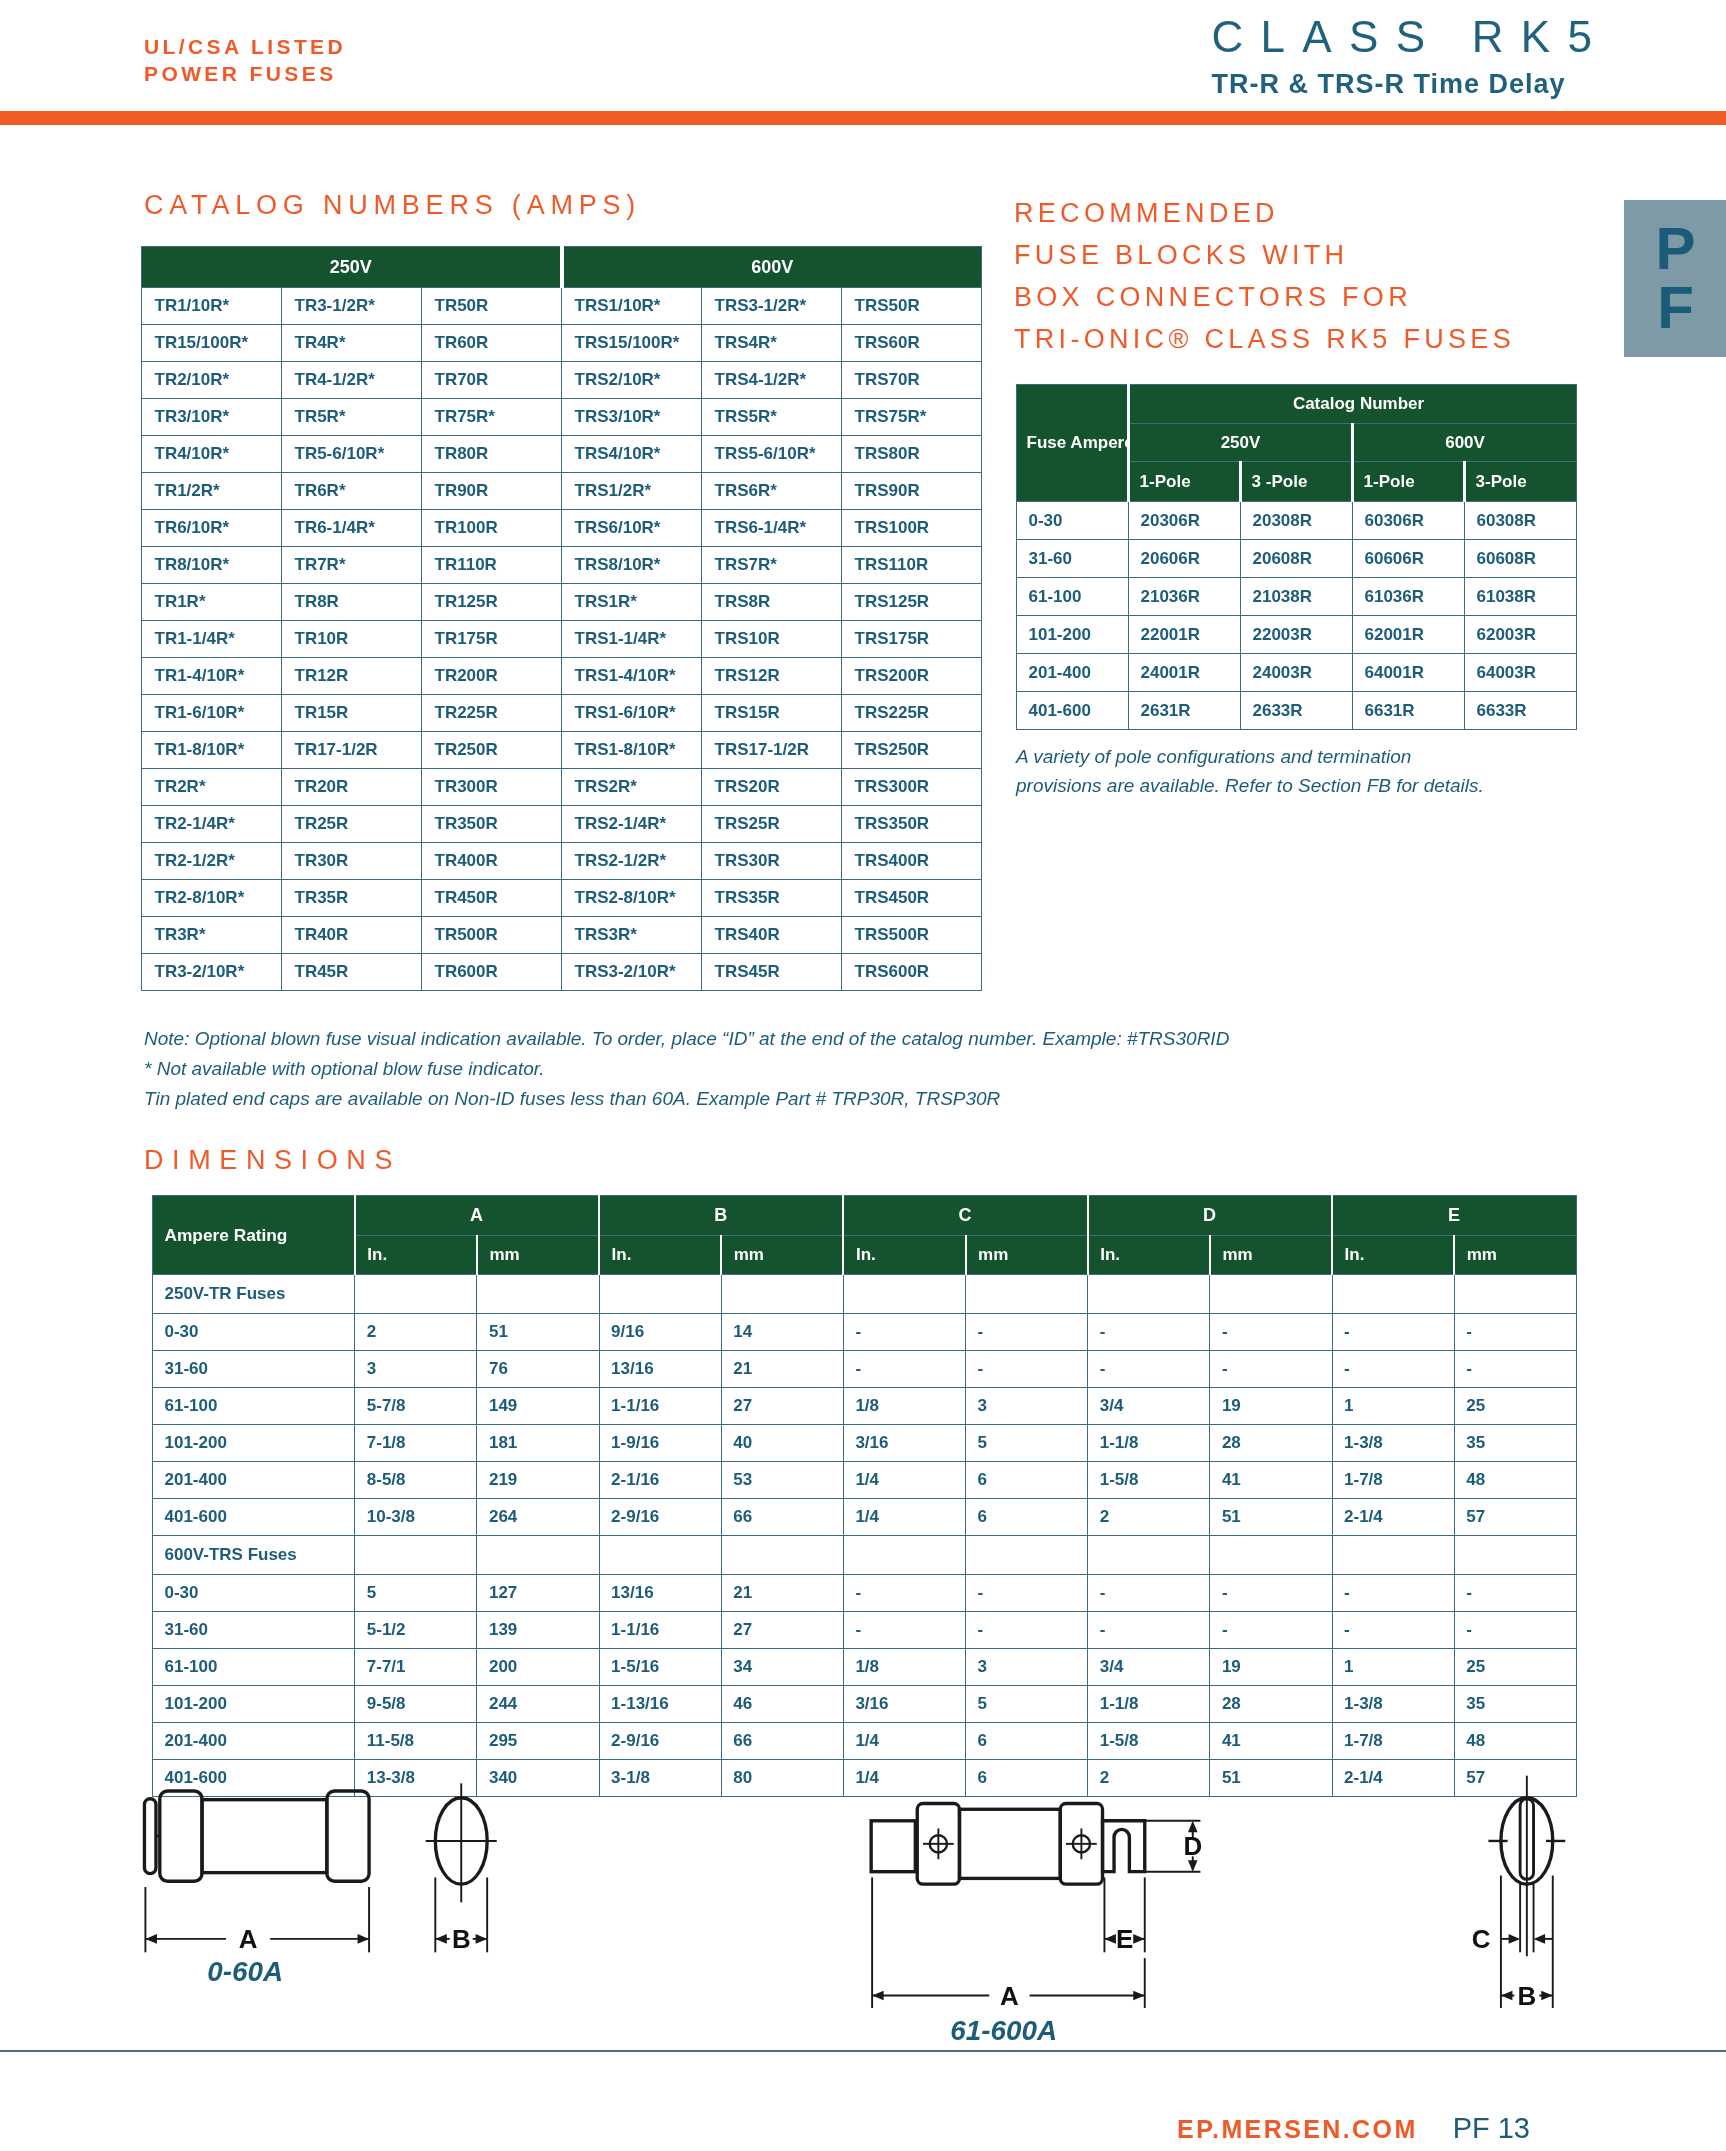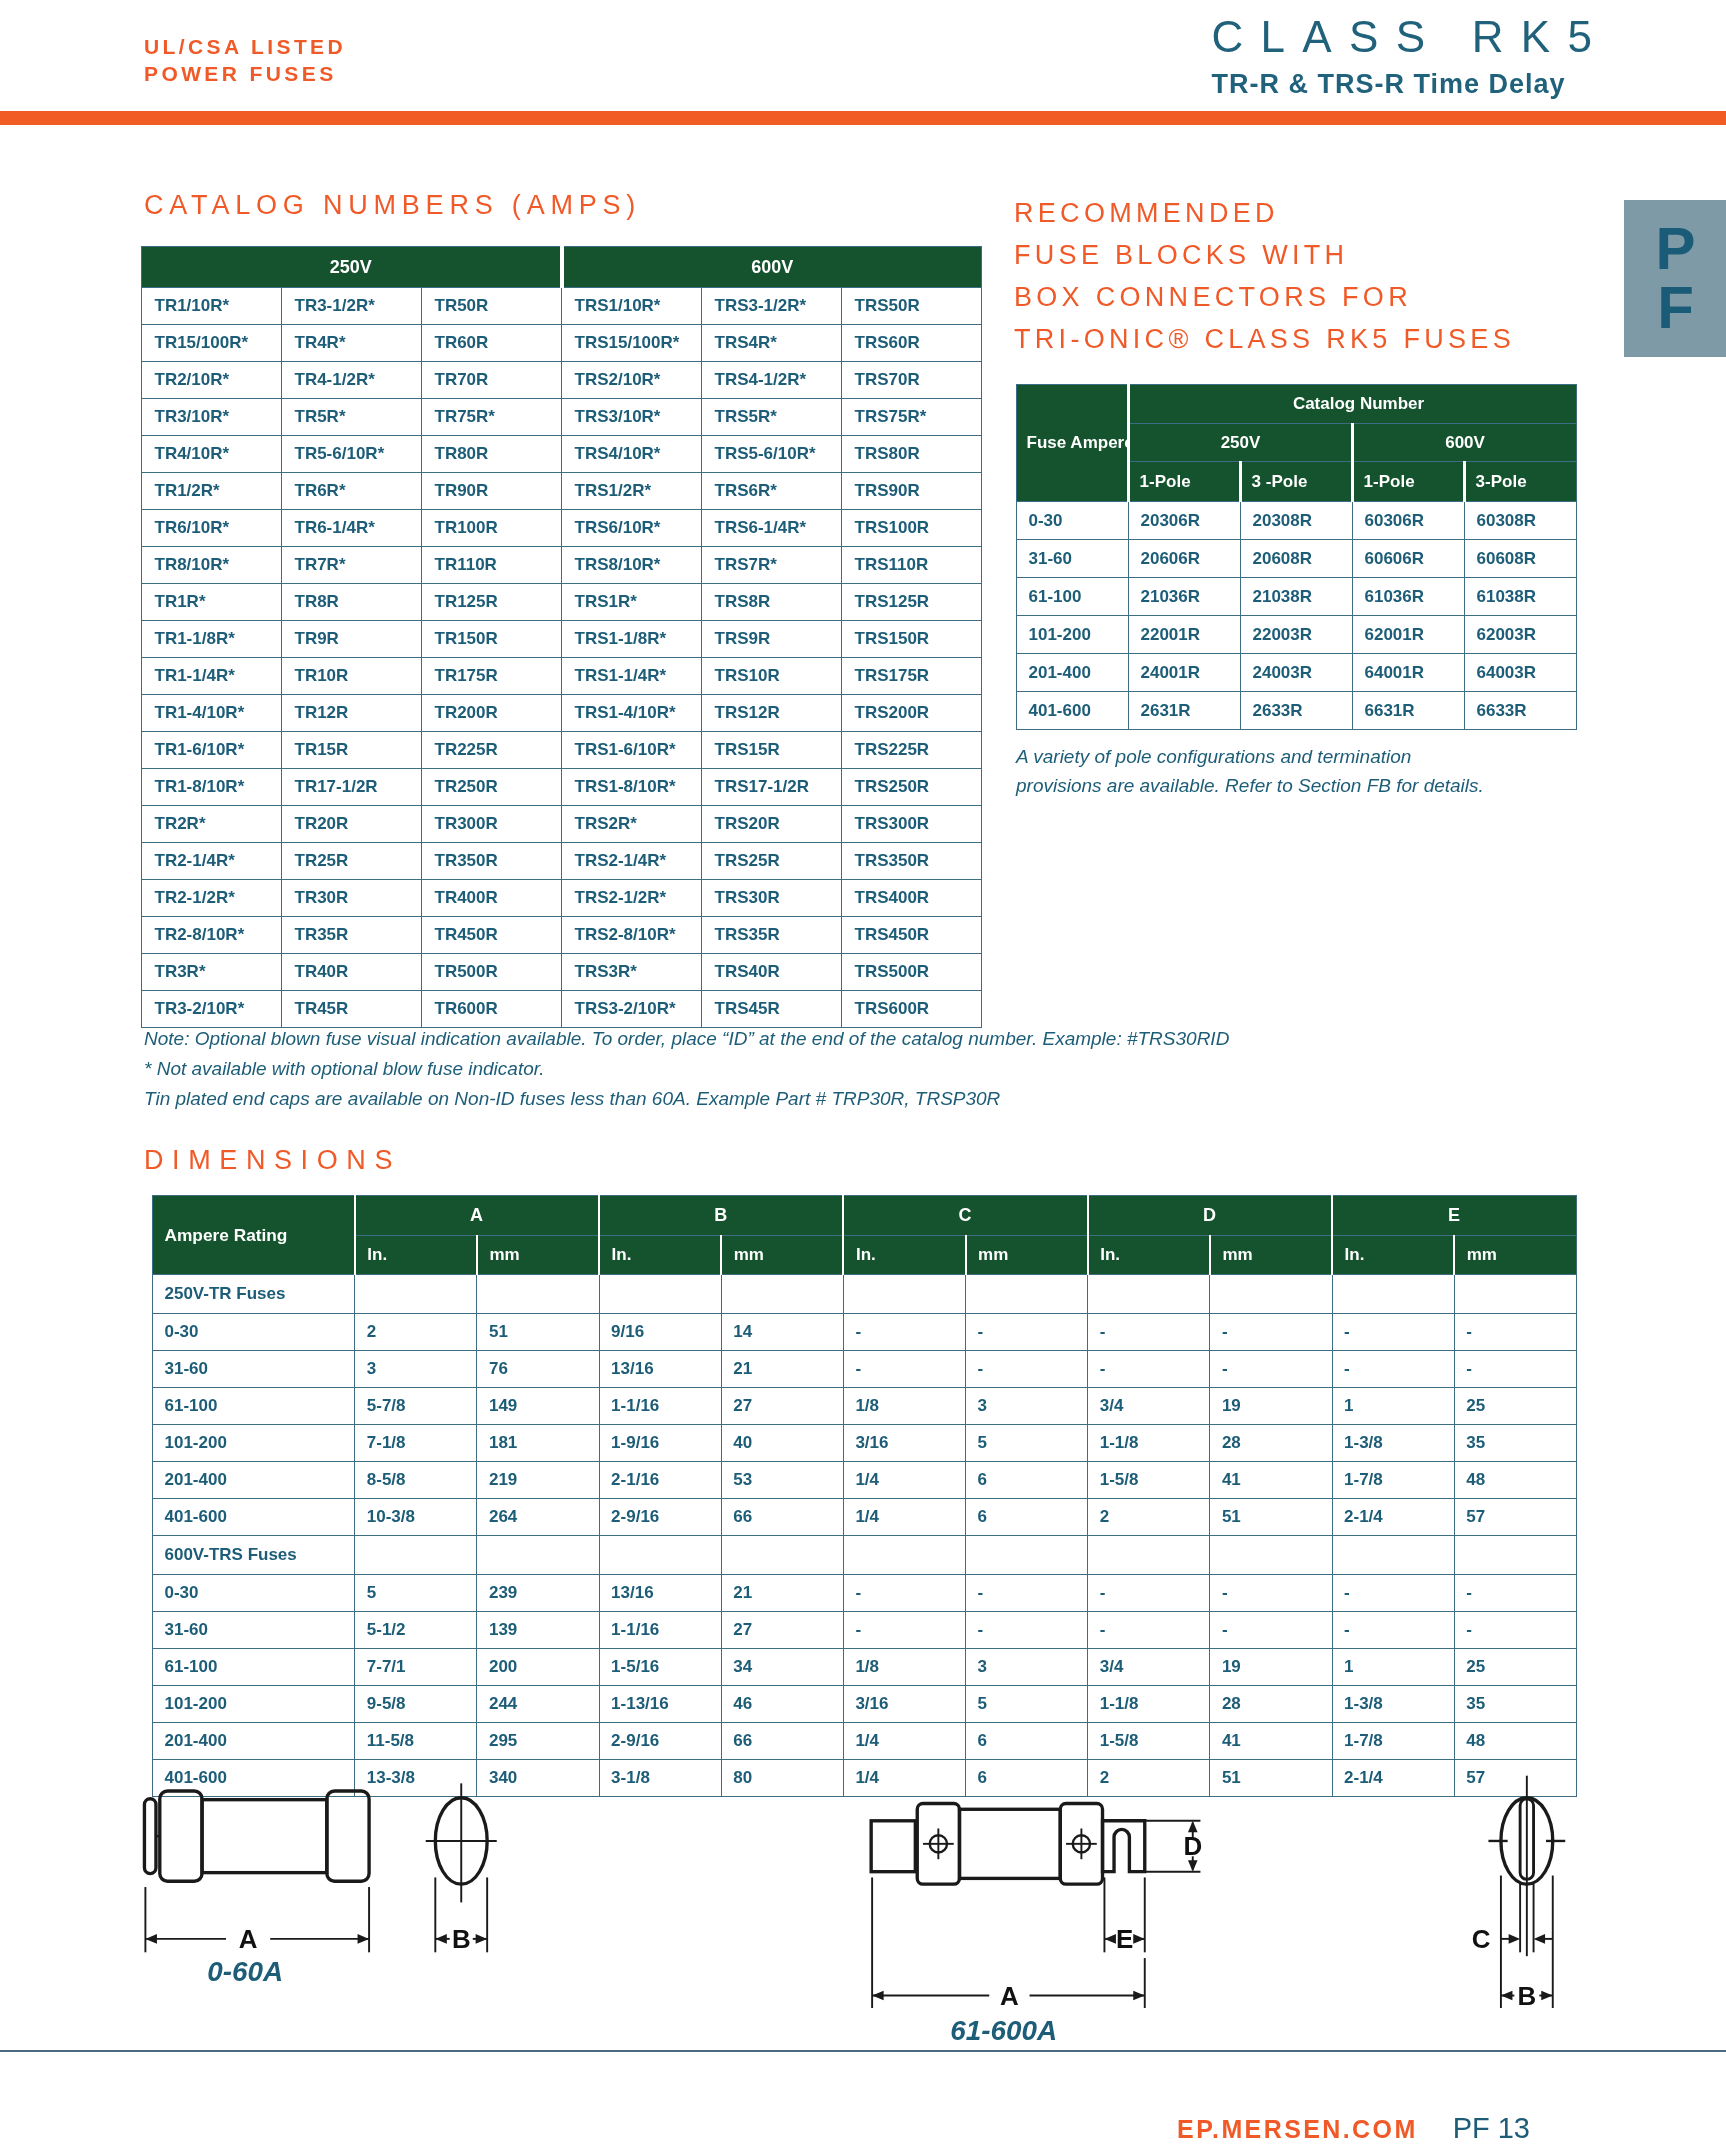--- a/index.html
+++ b/index.html
@@ -162,28 +162,20 @@
         <td>TRS7R*</td>
         <td>TRS110R</td>
       </tr>
       <tr>
         <td>TR1R*</td>
         <td>TR8R</td>
         <td>TR125R</td>
         <td>TRS1R*</td>
         <td>TRS8R</td>
         <td>TRS125R</td>
-      </tr>
-      <tr>
-        <td>TR1-1/8R*</td>
-        <td>TR9R</td>
-        <td>TR150R</td>
-        <td>TRS1-1/8R*</td>
-        <td>TRS9R</td>
-        <td>TRS150R</td>
       </tr>
       <tr>
         <td>TR1-1/4R*</td>
         <td>TR10R</td>
         <td>TR175R</td>
         <td>TRS1-1/4R*</td>
         <td>TRS10R</td>
         <td>TRS175R</td>
       </tr>
       <tr>
@@ -482,21 +474,21 @@
         <td></td>
         <td></td>
         <td></td>
         <td></td>
         <td></td>
         <td></td>
       </tr>
       <tr>
         <td>0-30</td>
         <td>5</td>
-        <td>239</td>
+        <td>127</td>
         <td>13/16</td>
         <td>21</td>
         <td>-</td>
         <td>-</td>
         <td>-</td>
         <td>-</td>
         <td>-</td>
         <td>-</td>
       </tr>
       <tr>

